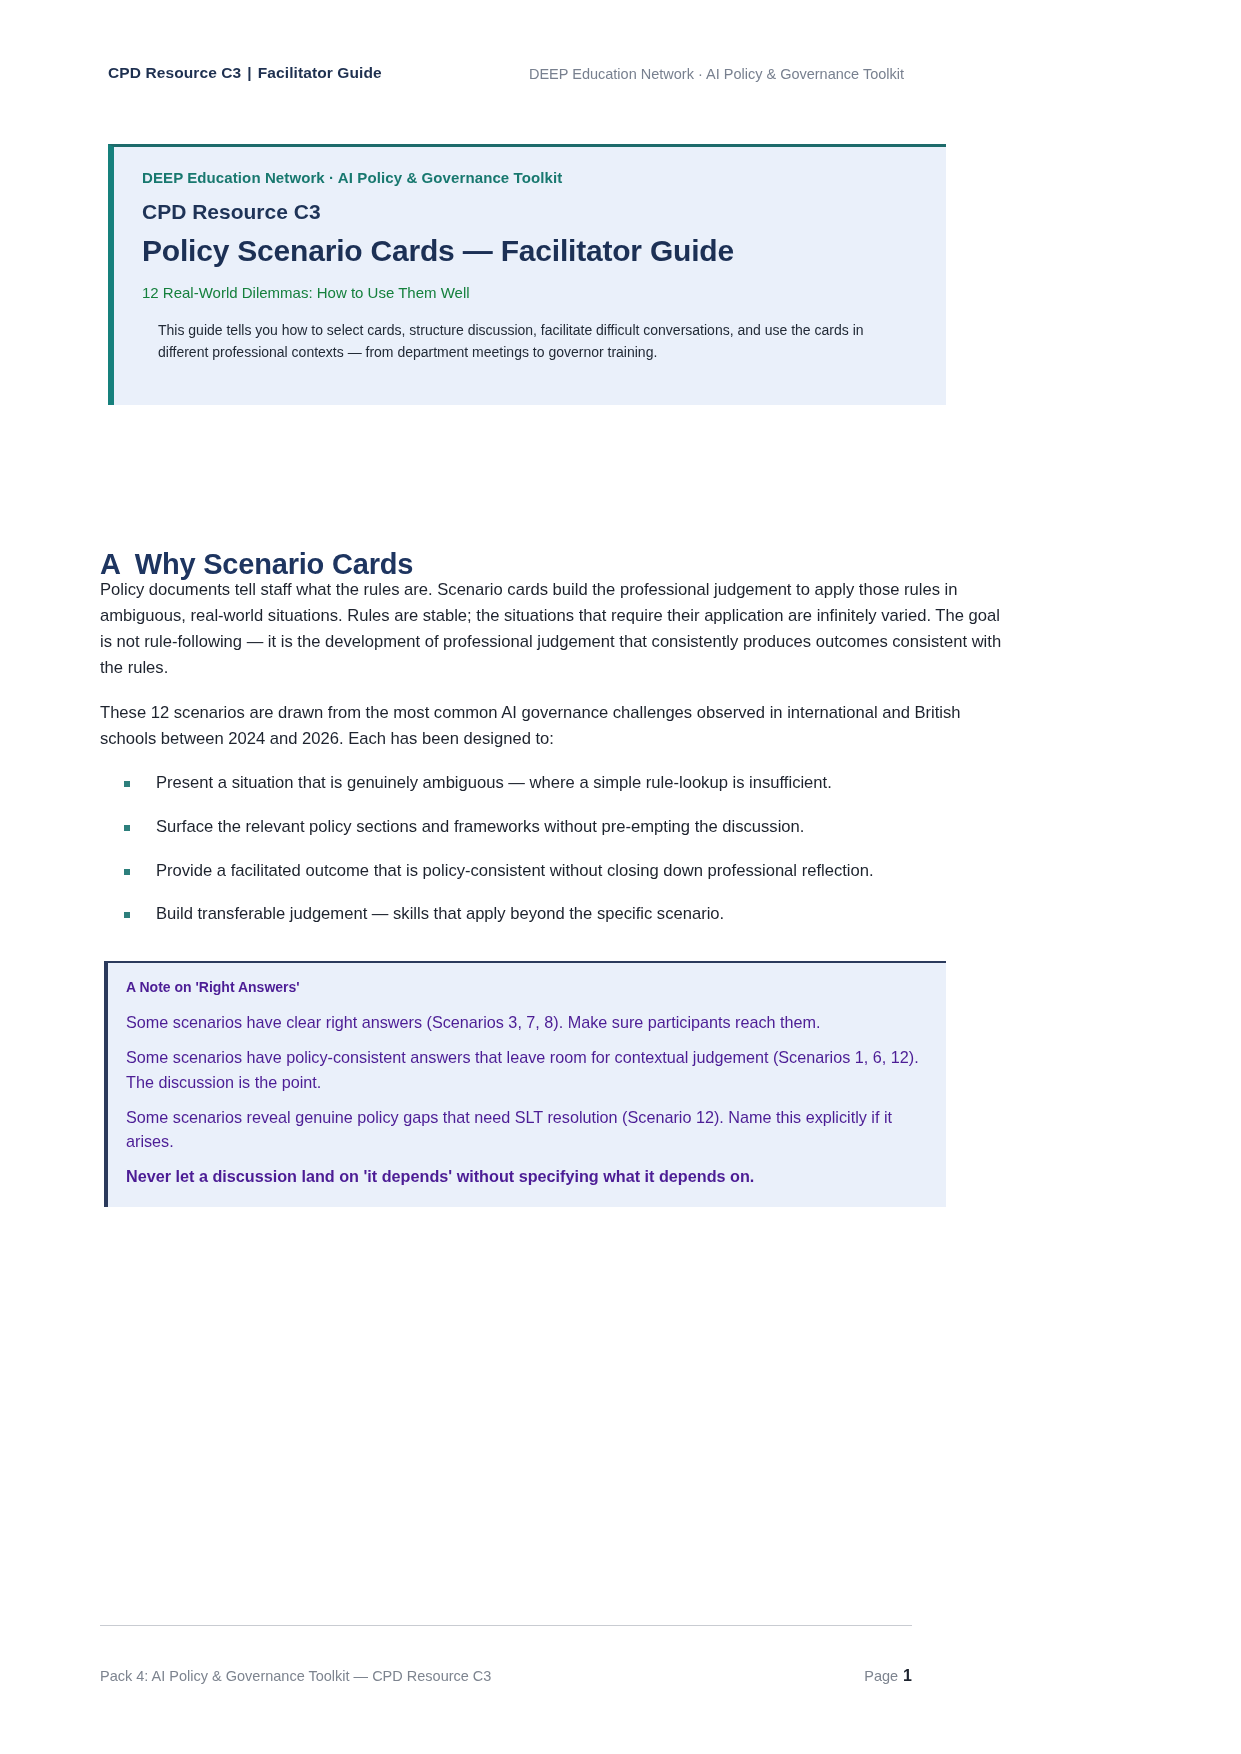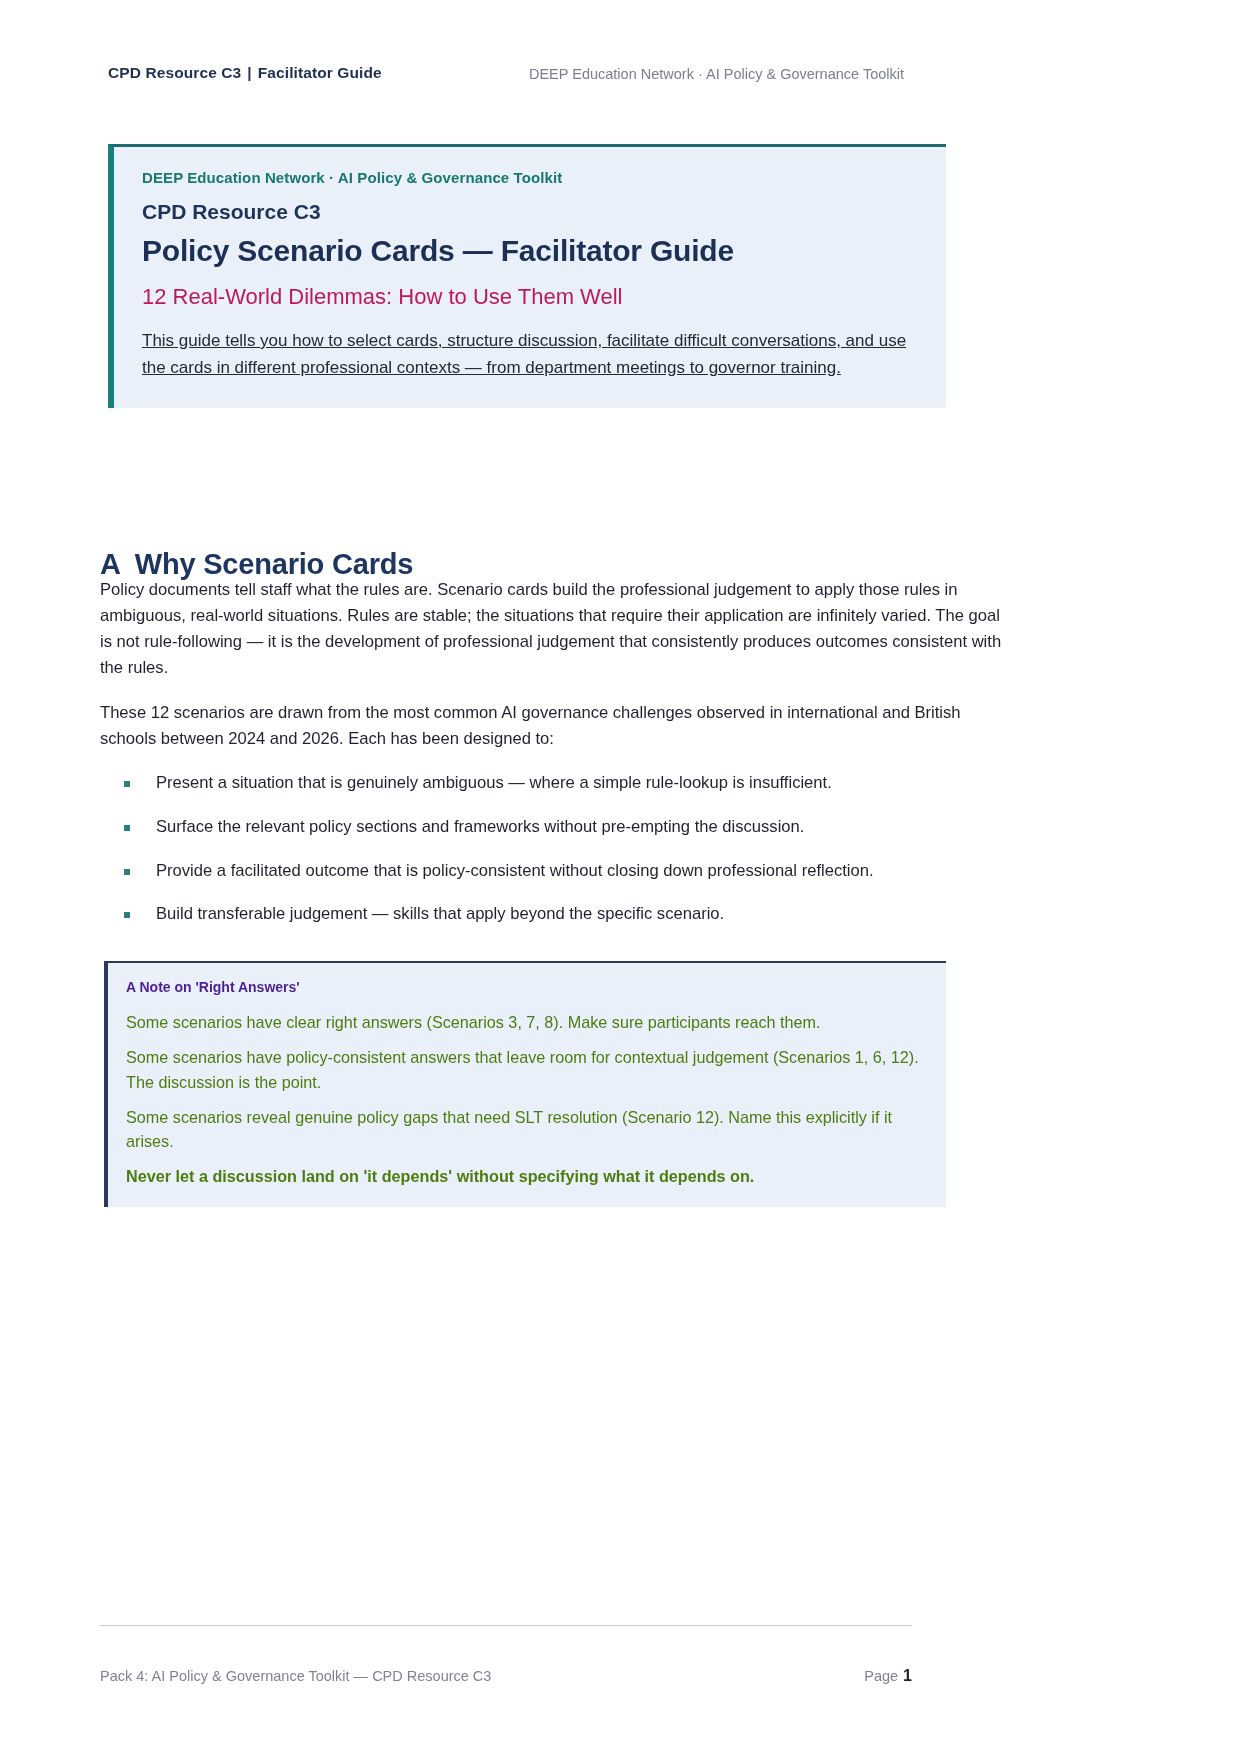--- a/index.html
+++ b/index.html
@@ -80,31 +80,30 @@
     margin: 0 0 10px 0;
   }
   .banner-title {
     font-size: 30px;
     font-weight: bold;
     color: #1c3055;
     margin: 0 0 16px 0;
     letter-spacing: -0.2px;
   }
   .banner-subtitle {
-    font-size: 22px;
-    color: #be185d;
+    font-size: 15px;
+    color: #15803d;
     margin: 0 0 18px 0;
   }
   .banner-desc {
-    font-size: 17px;
+    font-size: 14px;
     color: #222a36;
     line-height: 1.58;
-    margin: 0;
+    margin: 16px;
     max-width: 790px;
-    text-decoration: underline;
   }
 
   
   .section-heading {
     position: absolute;
     top: 524px;
     left: 100px;
     font-size: 29px;
     font-weight: bold;
     color: #1e3560;
@@ -164,21 +163,21 @@
   }
   .note-title {
     font-size: 14px;
     font-weight: bold;
     color: #4c1d95;
     margin: 0 0 15px 0;
   }
   .note-line {
     font-size: 16.2px;
     line-height: 1.5;
-    color: #4d7c0f;
+    color: #4c1d95;
     margin: 0 0 11px 0;
   }
   .note-line:last-child {
     margin-bottom: 0;
     font-weight: bold;
   }
 
   
   .footer-rule {
     position: absolute;

